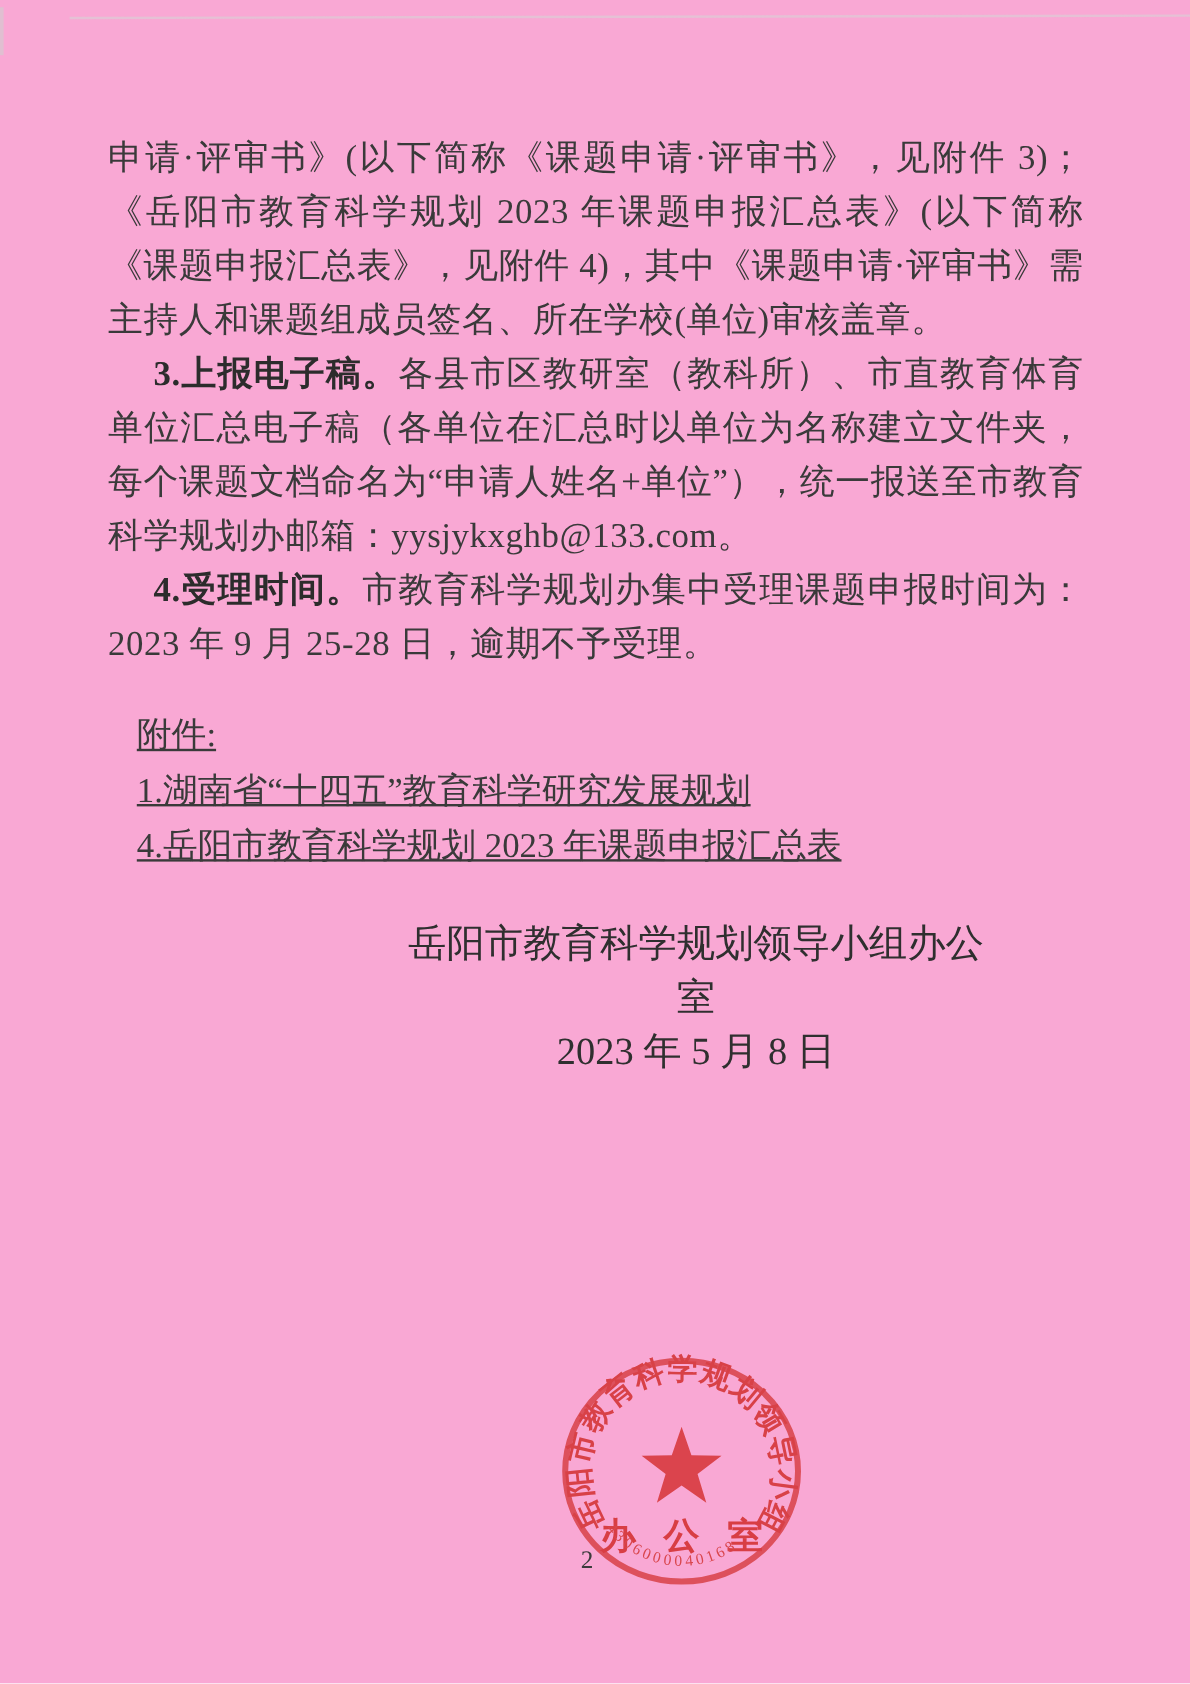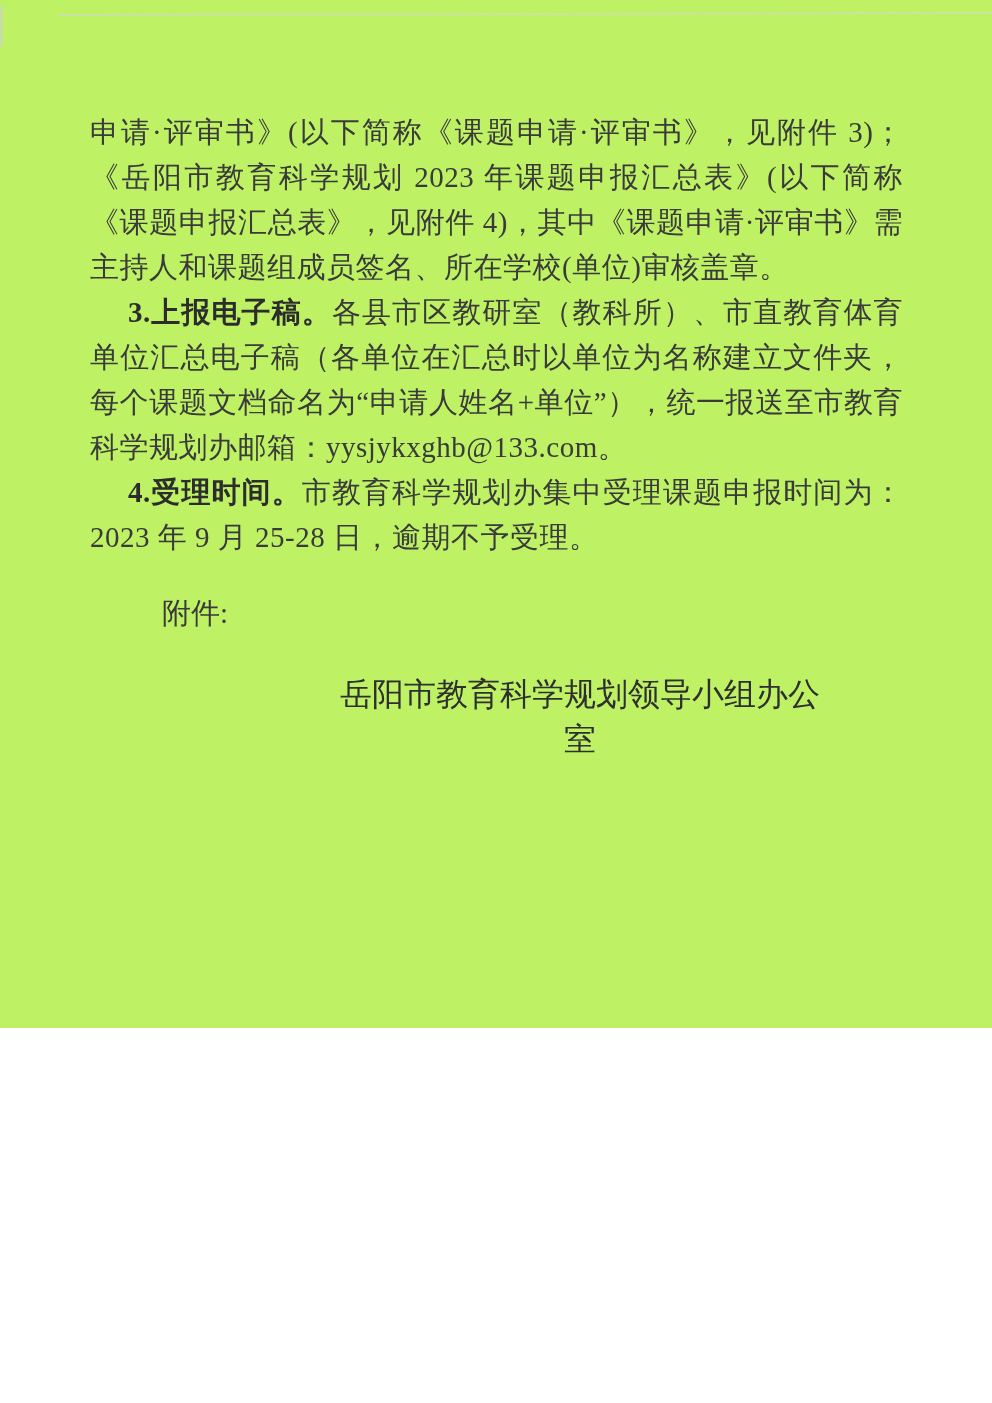--- a/index.html
+++ b/index.html
@@ -1,19 +1,19 @@
 <!DOCTYPE html>
 <html><head>
 <meta charset="utf-8">
 <style>
   html,body { margin:0; padding:0; background:#ffffff; }
   .page {
     position:relative;
-    width:992px; height:1028px;
-    background:#bef264;
+    width:992px; height:1403px;
+    background:#f9a8d4;
     overflow:hidden;
     font-family:"Liberation Serif","DejaVu Serif",serif;
     color:#3a3a3a;
   }
   
   .scan-line-top {
     position:absolute; top:13px; left:58px; width:934px; height:2px;
     background:#d6d6d6; opacity:.55; transform:rotate(-0.12deg);
   }
   .scan-tick-left {
@@ -24,23 +24,23 @@
     position:absolute; left:90px; top:110px; width:813px;
   }
   .para {
     margin:0; font-size:29px; line-height:45px;
     text-align:justify; text-justify:inter-ideograph;
     letter-spacing:0.5px;
   }
   .para.indent { text-indent:38px; }
   .para .lead { font-weight:bold; color:#2c2c2c; }
   .attachments {
-    margin-top:30px; margin-left:72px;
+    margin-top:30px; margin-left:24px;
     display:flex; flex-direction:column; align-items:flex-start;
-    font-size:29px; line-height:46px;
+    font-size:29px; line-height:46px;text-decoration:underline;
   }
   .att-label { white-space:nowrap; }
   .att-items { display:flex; flex-direction:column; }
   .att-item { white-space:nowrap; }
   .signature {
     margin-top:36px; margin-left:240px; width:500px;
     text-align:center; font-size:32px; line-height:45px;
     color:#2f2f2f;
   }
   .seal {
@@ -71,25 +71,28 @@
 
 
     <p class="para indent"><span class="lead">3.上报电子稿。</span><span>各县市区教研室（教科所）、市直教育体育单位汇总电子稿（各单位在汇总时以单位为名称建立文件夹，每个课题文档命名为“申请人姓名+单位”），统一报送至市教育科学规划办邮箱：yysjykxghb@133.com。</span></p>
 
     <p class="para indent"><span class="lead">4.受理时间。</span><span>市教育科学规划办集中受理课题申报时间为：2023 年 9 月 25-28 日，逾期不予受理。</span></p>
 
 
     <div class="attachments">
       <span class="att-label">附件:</span>
       <div class="att-items">
+        <div class="att-item">1.湖南省“十四五”教育科学研究发展规划</div>
+        <div class="att-item">4.岳阳市教育科学规划 2023 年课题申报汇总表</div>
       </div>
     </div>
 
     <div class="signature">
       <div class="sig-org">岳阳市教育科学规划领导小组办公室</div>
+      <div class="sig-date">2023 年 5 月 8 日</div>
     </div>
 
   </div>
 
   <svg class="seal" viewBox="0 0 212 200" xmlns="http://www.w3.org/2000/svg" xmlns:xlink="http://www.w3.org/1999/xlink">
     <ellipse cx="106" cy="99" rx="97" ry="92" fill="none" stroke="#dd5a4c" stroke-width="5" stroke-opacity="0.88"></ellipse>
     <path id="sealArcPath" d="M 42.9 143.2 A 77 77 0 1 1 169.1 143.2" fill="none"></path>
     <text class="seal-arc-text">
       <textPath href="#sealArcPath" xlink:href="#sealArcPath" startOffset="0">岳阳市教育科学规划领导小组</textPath>
     </text>

